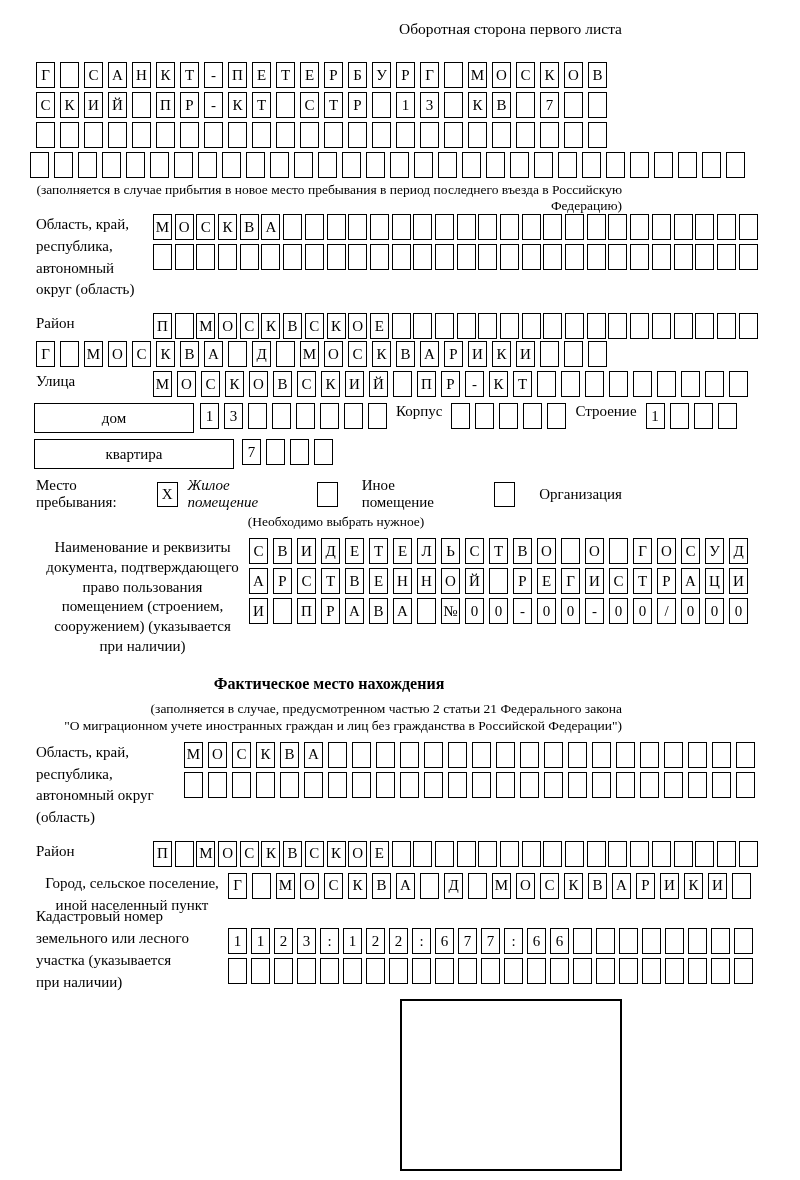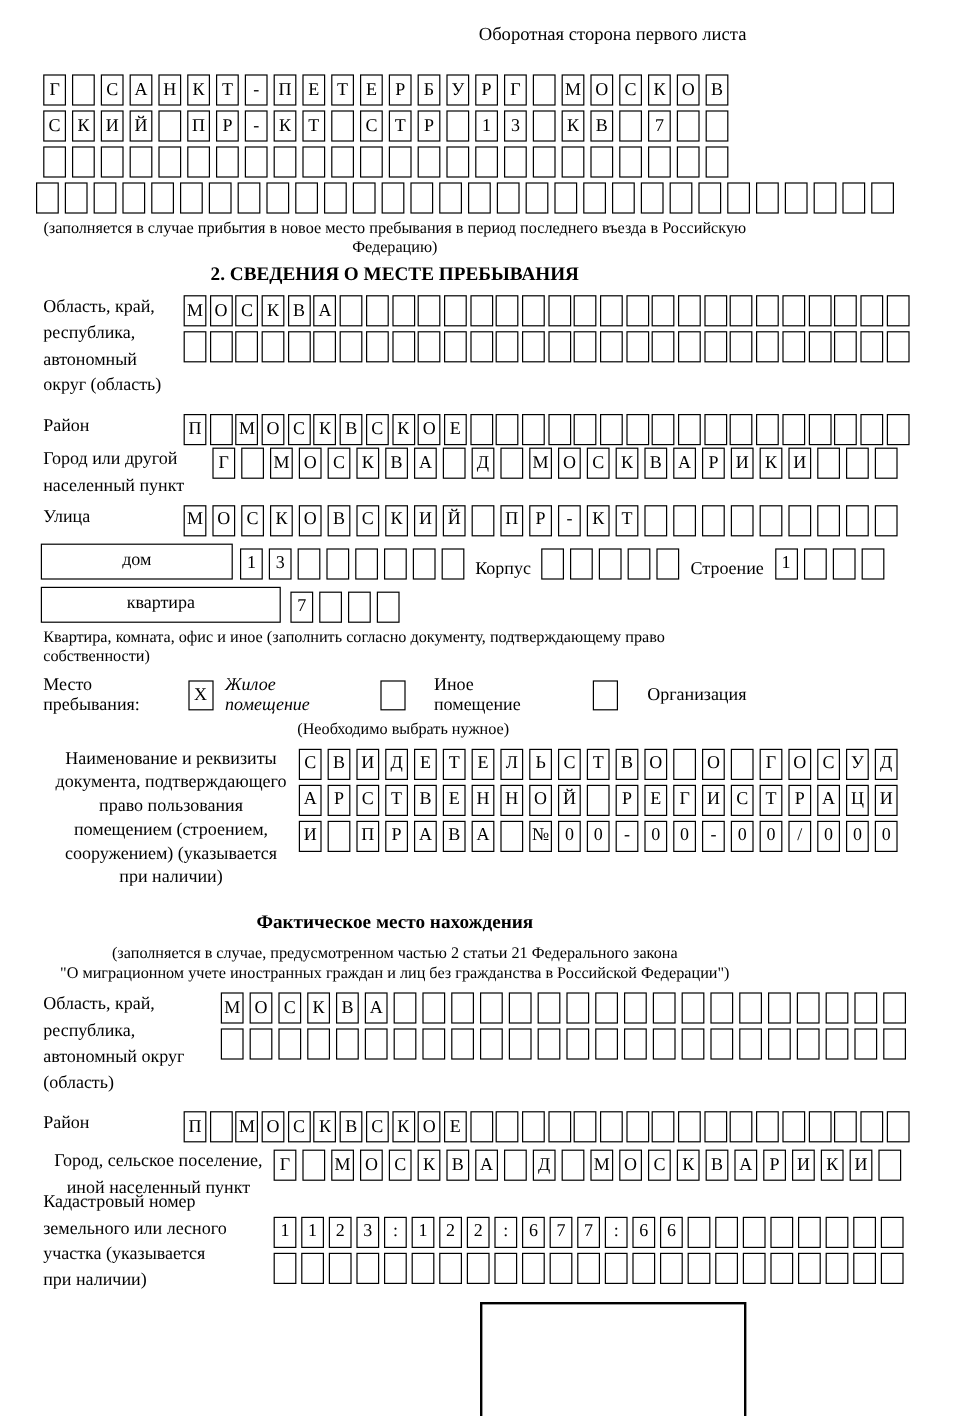--- a/index.html
+++ b/index.html
@@ -10,25 +10,25 @@
   .flabel{flex:none;font-size:15px;line-height:1.45;white-space:pre-line;}
   .w117{width:117px;} .w141{width:141px;} .w148{width:148px;} .w192{width:192px;} .w213{width:213px;}
   .cellrows{display:flex;flex-direction:column;gap:4px;}
   .cellrow{display:flex;gap:5px;}
   .cellrow.tight{gap:2.7px;}
   .cellrow.g4{gap:4px;}
   .cell{box-sizing:border-box;flex:none;width:19px;height:26px;border:1.6px solid #000;
         display:flex;align-items:center;justify-content:center;font-size:15px;line-height:1;background:#fff;}
   .row4{margin:4px 0 0 -6px;}
   .note{font-size:13.5px;margin-top:4px;}
-  .center{text-align:center;}
+  .center{text-align:right;}
   .title{font-size:16px;font-weight:bold;text-align:center;margin:6px 0 8px 0;}
   .mt2{margin-top:2px;} .mt4{margin-top:4px;} .mt6{margin-top:6px;text-align:center;} .mt8{margin-top:8px;}
   .mt12{margin-top:12px;} .mt18{margin-top:18px;} .mt24{margin-top:12px;}
-  .house-row{display:flex;align-items:flex-end;margin:6px 0 0 -2px;}
+  .house-row{display:flex;align-items:flex-start;margin:6px 0 0 -2px;}
   .wbox{box-sizing:border-box;flex:none;height:30px;border:1.6px solid #000;
         display:flex;align-items:center;justify-content:center;font-size:15px;}
   .wbox.w160{width:160px;margin-right:6px;}
   .wbox.w200{width:200px;margin-right:8px;}
   .inline-label{flex:none;font-size:15px;margin:0 9px;}
   .stay-row{display:flex;align-items:center;margin-top:8px;font-size:15px;}
   .checkbox{box-sizing:border-box;flex:none;width:21px;height:25px;border:1.6px solid #000;
             display:inline-flex;align-items:center;justify-content:center;font-size:15px;}
   .stay-note{width:600px;text-align:center;margin:3px 0 8px 0;}
   .doc .flabel{line-height:1.32;}
@@ -151,21 +151,20 @@
       <div class="cell"></div>
       <div class="cell"></div>
       <div class="cell"></div>
       <div class="cell"></div>
       <div class="cell"></div>
       <div class="cell"></div>
       <div class="cell"></div>
     </div>
   <div class="note center">(заполняется в случае прибытия в новое место пребывания в период последнего въезда в Российскую Федерацию)</div>
 
-  <div class="title">2. СВЕДЕНИЯ О МЕСТЕ ПРЕБЫВАНИЯ</div>
 
   <div class="frow">
     <div class="flabel w117">Область, край,
 республика,
 автономный
 округ (область)</div>
     <div class="cellrows">
       <div class="cellrow tight">
           <div class="cell">М</div>
           <div class="cell">О</div>
@@ -257,22 +256,20 @@
         <div class="cell"></div>
         <div class="cell"></div>
         <div class="cell"></div>
         <div class="cell"></div>
         <div class="cell"></div>
         <div class="cell"></div>
       </div>
   </div>
 
   <div class="frow mt2">
-    <div class="flabel w141">Город или другой
-населенный пункт</div>
     <div class="cellrow">
         <div class="cell">Г</div>
         <div class="cell"></div>
         <div class="cell">М</div>
         <div class="cell">О</div>
         <div class="cell">С</div>
         <div class="cell">К</div>
         <div class="cell">В</div>
         <div class="cell">А</div>
         <div class="cell"></div>
@@ -356,21 +353,20 @@
 
   <div class="house-row mt4">
     <div class="wbox w200">квартира</div>
     <div class="cellrow">
         <div class="cell">7</div>
         <div class="cell"></div>
         <div class="cell"></div>
         <div class="cell"></div>
       </div>
   </div>
-  <div class="note">Квартира, комната, офис и иное (заполнить согласно документу, подтверждающему право собственности)</div>
 
   <div class="stay-row">
     <span>Место пребывания:</span>
     <span class="checkbox" style="margin-left:10px;">X</span>
     <span style="margin-left:10px;font-style:italic;">Жилое помещение</span>
     <span class="checkbox" style="margin-left:26px;"></span>
     <span style="margin-left:24px;">Иное помещение</span>
     <span class="checkbox" style="margin-left:36px;"></span>
     <span style="margin-left:24px;">Организация</span>
   </div>

